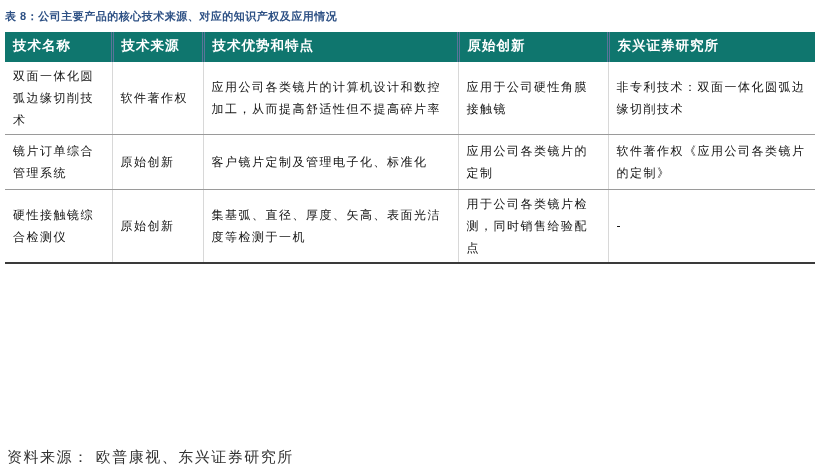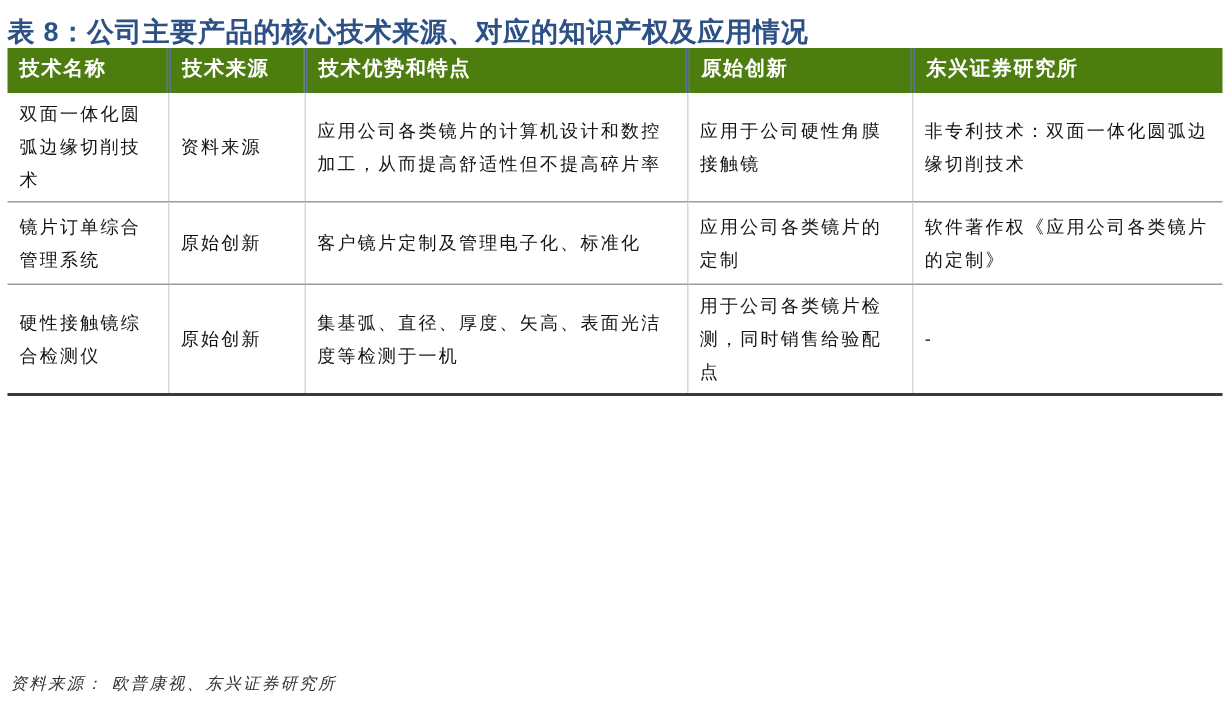--- a/index.html
+++ b/index.html
@@ -7,37 +7,37 @@
   body {
     width: 820px; height: 472px;
     position: relative;
     font-family: "DejaVu Serif", serif;
     overflow: hidden;
   }
   .report-table-block { position: absolute; left: 0; top: 0; width: 820px; }
   .table-title {
     position: absolute; left: 5px; top: 9px;
     font-family: "Liberation Sans", sans-serif;
-    font-weight: bold; font-size: 18px;
+    font-weight: bold; font-size: 11px;
     color: #2E5185; letter-spacing: 0.5px;
     white-space: nowrap;
   }
   table.core-table {
     position: absolute; left: 5px; top: 32px;
     width: 810px;
     border-collapse: collapse; table-layout: fixed;
     border-bottom: 2px solid #3A3A3A;
   }
   col.c1 { width: 107px; }
   col.c2 { width: 91px; }
   col.c3 { width: 255px; }
   col.c4 { width: 150px; }
   col.c5 { width: 207px; }
   thead th {
-    background: #4d7c0f;
+    background: #0f766e;
     color: #FFFFFF;
     font-family: "Liberation Sans", sans-serif;
     font-size: 13.5px; font-weight: bold;
     text-align: left; vertical-align: middle;
     height: 30px; padding: 2px 8px 4px 8px;
     letter-spacing: 1px;
   }
   thead th + th { border-left: 3px double #5A7499; }
   tbody td {
     font-size: 12px; color: #141414;
@@ -51,22 +51,21 @@
   tr.rh1 td { height: 56px; }
   tr.rh2 td { height: 47px; }
   tr.rh3 td { height: 50px; }
   tr.rh4 td { height: 55px; }
   tr.rh5 td { height: 65px; }
   tr.rh6 td { height: 55px; }
   tr.rh7 td { height: 53px; border-bottom: none; }
   .source-note {
     position: absolute; left: 7px; top: 448px;
     font-family: "DejaVu Serif", serif;
-    font-style: italic;
-    font-size: 11px; color: #333333;
+    font-size: 15px; color: #333333;
     letter-spacing: 1.5px;
     white-space: nowrap;
   }
 </style>
 </head>
 <body>
 
 <div class="report-table-block">
 
   <div class="table-title">表 8：公司主要产品的核心技术来源、对应的知识产权及应用情况</div>
@@ -84,21 +83,21 @@
         <th>技术名称</th>
         <th>技术来源</th>
         <th>技术优势和特点</th>
         <th>原始创新</th>
         <th>东兴证券研究所</th>
       </tr>
     </thead>
     <tbody>
       <tr class="rh4">
         <td>双面一体化圆弧边缘切削技术</td>
-        <td>资料来源</td>
+        <td>软件著作权</td>
         <td>应用公司各类镜片的计算机设计和数控加工，从而提高舒适性但不提高碎片率</td>
         <td>应用于公司硬性角膜接触镜</td>
         <td>非专利技术：双面一体化圆弧边缘切削技术</td>
       </tr>
       <tr class="rh6">
         <td>镜片订单综合管理系统</td>
         <td>原始创新</td>
         <td>客户镜片定制及管理电子化、标准化</td>
         <td>应用公司各类镜片的定制</td>
         <td>软件著作权《应用公司各类镜片的定制》</td>

